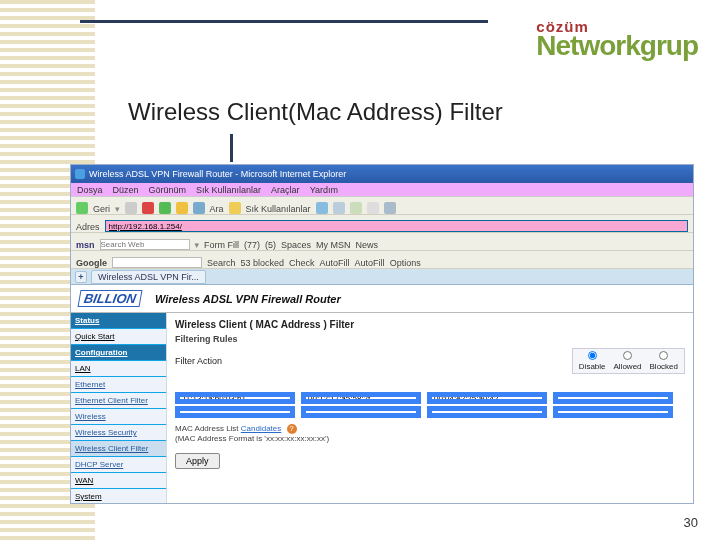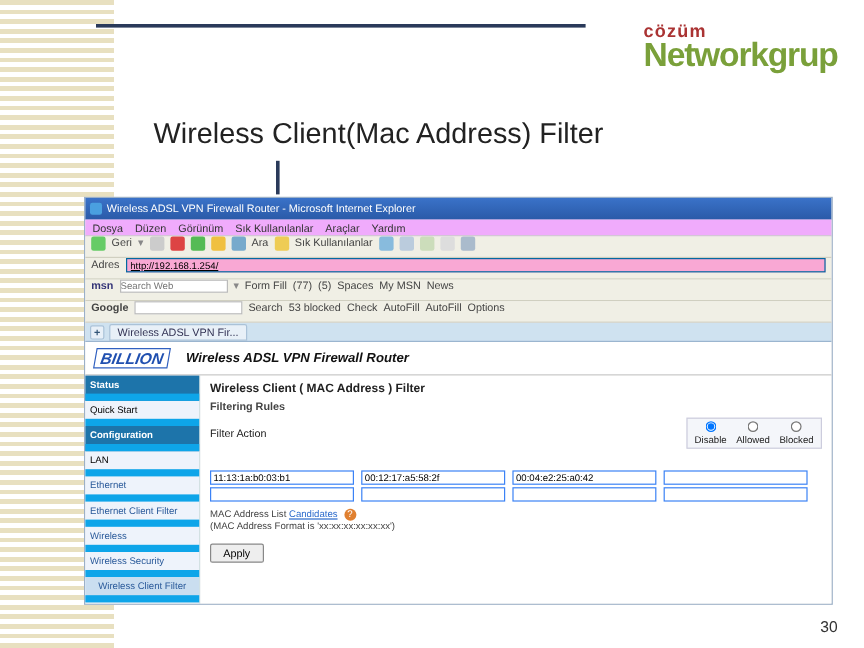--- a/index.html
+++ b/index.html
@@ -75,21 +75,21 @@
     width:10px;height:10px;background:#4aa0e0;border-radius:2px;margin-right:4px;
   }
   .menubar {
     height:14px; background:#f0abfc;
     display:flex; gap:10px; padding:0 6px;
     align-items:center; color:#333;
     border-bottom:1px solid #ccc;
   }
   .toolbar, .toolbar2, .toolbar3, .toolbar4 {
     height:18px; background:#f0efe5;
-    display:flex; gap:5px; align-items:flex-start;
+    display:flex; gap:5px; align-items:flex-end;
     padding:0 5px; border-bottom:1px solid #d0cfc0;
     color:#444;
   }
   .toolbar .ico, .toolbar2 .ico, .toolbar3 .ico, .toolbar4 .ico {
     width:12px;height:12px;border-radius:2px;display:inline-block;
   }
   .addr { flex:1; display:flex; align-items:center; gap:4px;}
   .addr input {
     flex:1; height:12px; font-size:8px; border:1px solid #0369a1; padding:0 3px;
     background:#f9a8d4;
@@ -122,27 +122,27 @@
   }
   .router-title {
     font-weight:bold; font-style:italic; font-size:11px; color:#111;
   }
   .router-body { display:flex; height:calc(100% - 28px);}
   .sidebar {
     width:96px; background:#eef3fb; border-right:1px solid #cdd;
     font-size:8px;
   }
   .sidebar .item {
-    padding:3px 4px; border-bottom:6px solid #0ea5e9; cursor:pointer;
+    padding:3px 4px; border-bottom:1px solid #0ea5e9; cursor:pointer;text-decoration:underline;
   }
   .sidebar .item.top {
     background:#1d74aa; color:#fff; font-weight:bold;
   }
   .sidebar .item.sub { color:#2a5a9a;}
-  .sidebar .item.sel { background:#cadef0;text-align:center;}
+  .sidebar .item.sel { background:#cadef0;}
 
   .main {
     flex:1; padding:4px 8px; background:#fff;
     font-size:9px; color:#222;
   }
   .main h3 { font-size:10px; margin:2px 0 4px 0;}
   .main .sub { font-size:9px; color:#444; margin-bottom:4px; font-weight:bold;}
   .filterrow {
     display:flex; gap:6px; align-items:center; margin-bottom:18px;
   }
@@ -152,21 +152,21 @@
     background:#f4f6fa;
     margin-left:auto;
   }
   .radiogrp label { display:flex; align-items:center; gap:2px; font-size:8px;flex-direction:column;}
   .radiogrp input { width:9px; height:9px;}
   .macgrid {
     display:grid; grid-template-columns:120px 120px 120px 120px;
     gap:2px 6px; margin-bottom:6px;
   }
   .macgrid input {
-    width:100%; height:12px; font-size:8px; border:1px solid #3b82f6;
+    width:100%; height:12px; font-size:8px; border:5px solid #3b82f6;
     padding:0 2px;
   }
   .note { font-size:8px; color:#444;}
   .note a { color:#2a6acc; text-decoration:underline;}
   .applybtn {
     margin-top:10px; padding:2px 10px; font-size:9px;
     border:1px solid #888; background:#eee; border-radius:2px;
   }
   .qmark {
     display:inline-block; width:10px;height:10px;border-radius:50%;

